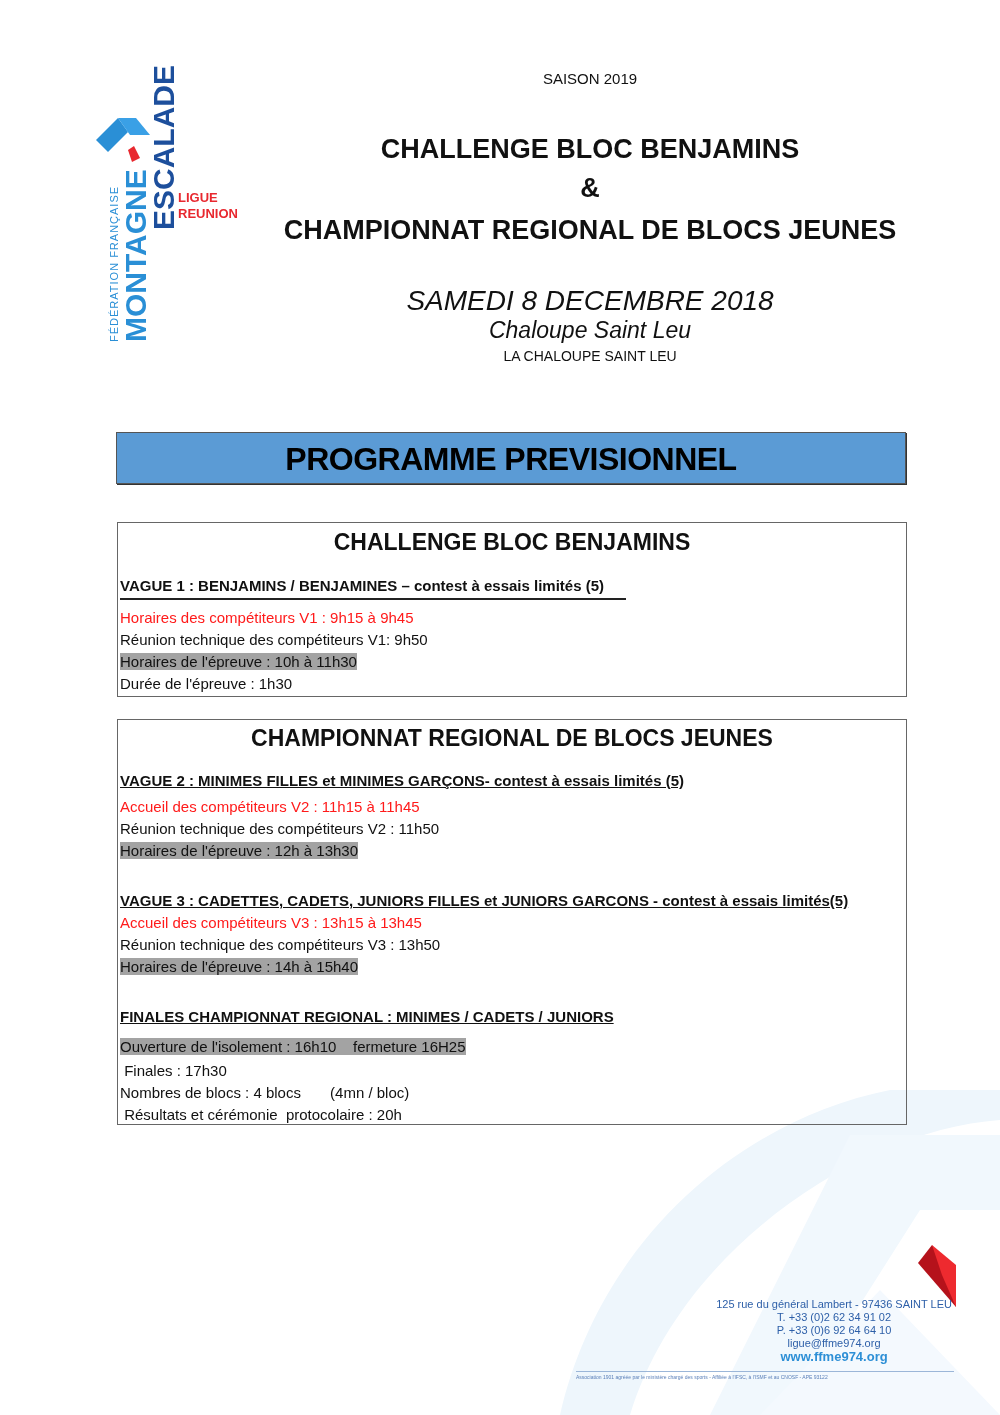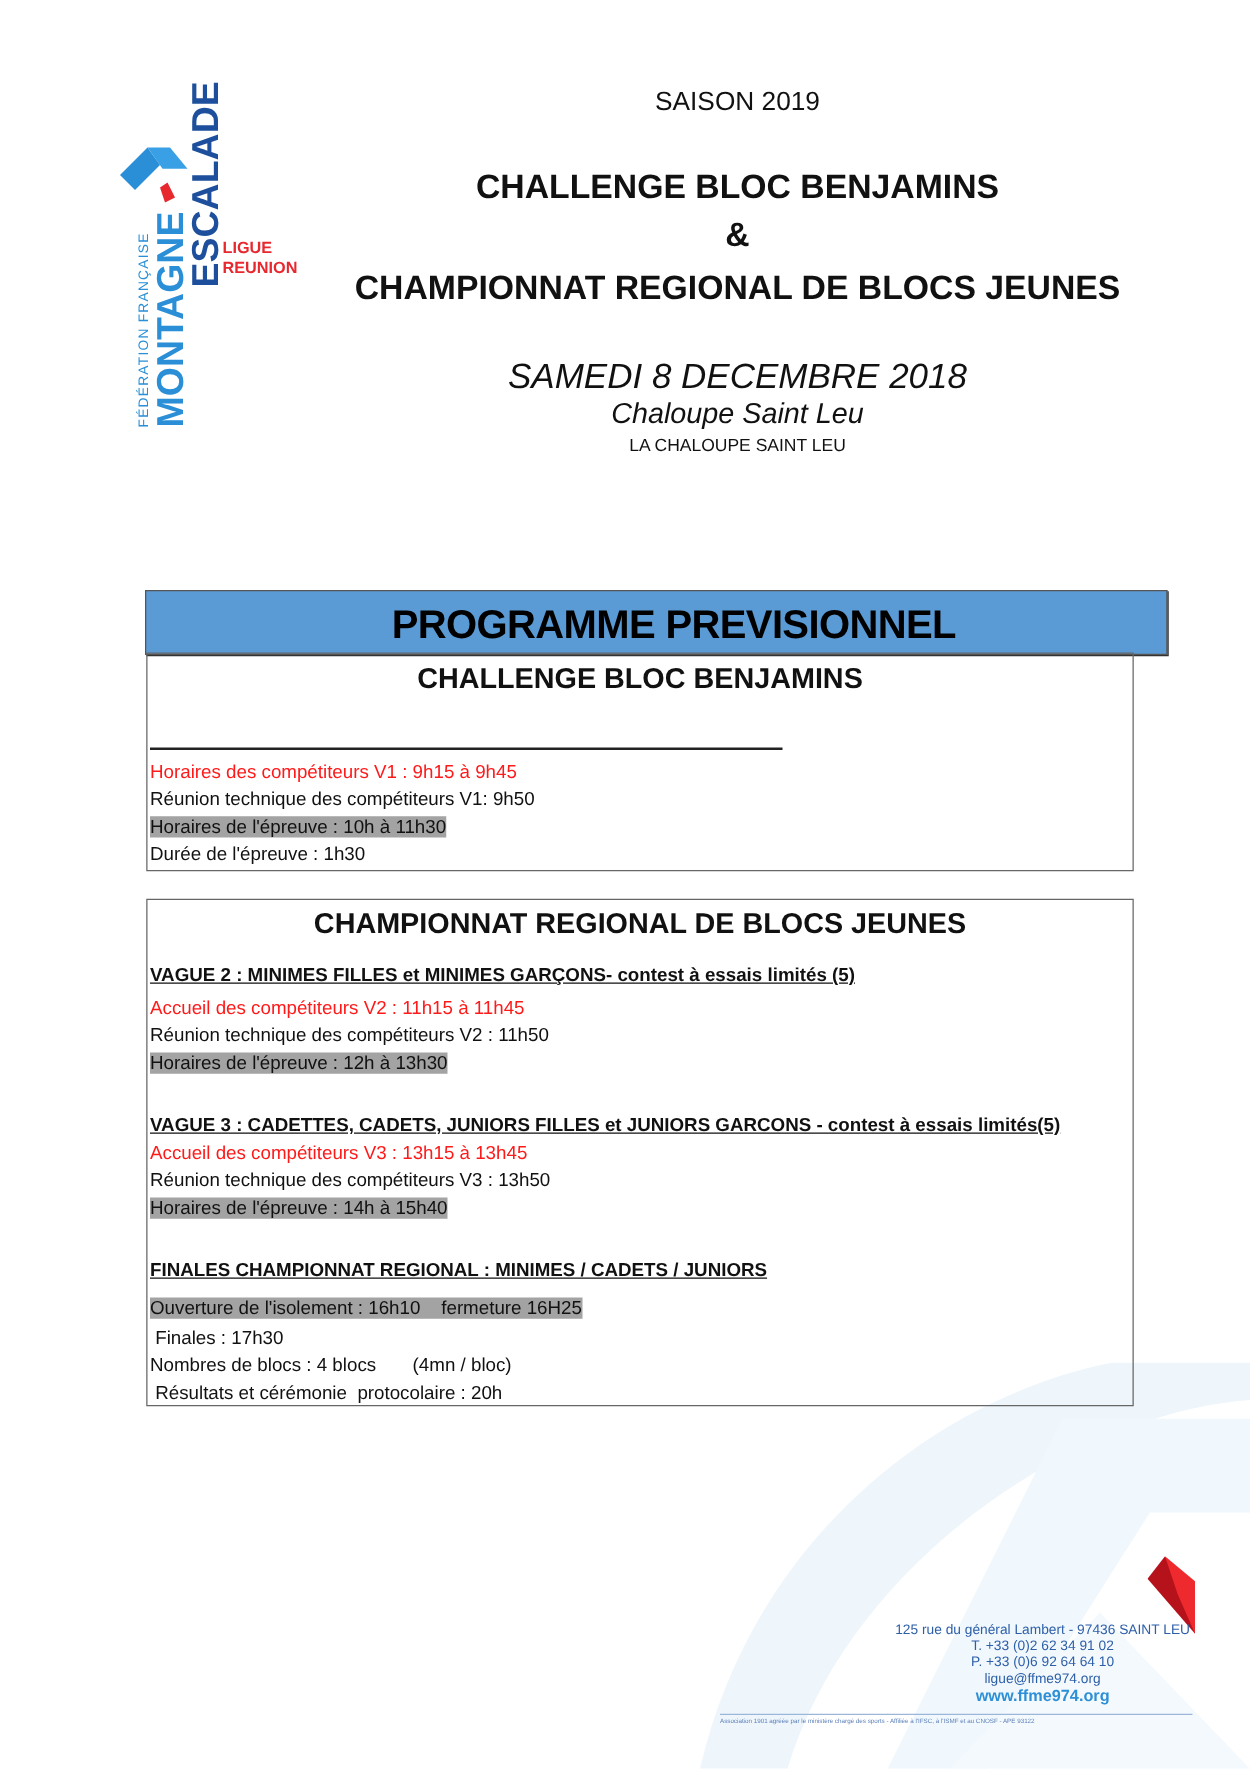--- a/index.html
+++ b/index.html
@@ -1,27 +1,27 @@
 <!DOCTYPE html>
 <html><head>
 <meta charset="utf-8">
 <style>
   html, body { margin:0; padding:0; }
   body { width:1000px; height:1415px; position:relative; background:#ffffff; overflow:hidden; font-family:"Liberation Sans", sans-serif; color:#111; }
   .wm { position:absolute; left:560px; top:1090px; width:440px; height:325px; pointer-events:none; }
   .logo { position:absolute; left:88px; top:40px; width:170px; height:320px; }
   .header { position:absolute; left:260px; top:60px; width:660px; text-align:center; }
-  .saison { position:absolute; top:10px; left:0; right:0; font-size:21px; }
+  .saison { position:absolute; top:10px; left:0; right:0; font-size:15px; }
   .t1 { position:absolute; top:74px; left:0; right:0; font-size:27px; font-weight:bold; }
   .amp { position:absolute; top:113px; left:0; right:0; font-size:27px; font-weight:bold; }
   .t2 { position:absolute; top:155px; left:0; right:0; font-size:27px; font-weight:bold; }
   .date { position:absolute; top:225px; left:0; right:0; font-size:28px; font-style:italic; }
   .place { position:absolute; top:257px; left:0; right:0; font-size:23px; font-style:italic; }
   .place2 { position:absolute; top:288px; left:0; right:0; font-size:14px; }
-  .banner { position:absolute; left:116px; top:472px; width:788px; height:50px; background:#5b9bd5; border:1px solid #555; box-shadow:1px 1px 0 #333; text-align:center; line-height:52px; font-size:32px; font-weight:bold; color:#000; letter-spacing:-0.5px;padding-left:28px; }
+  .banner { position:absolute; left:116px; top:432px; width:788px; height:50px; background:#5b9bd5; border:1px solid #555; box-shadow:1px 1px 0 #333; text-align:center; line-height:52px; font-size:32px; font-weight:bold; color:#000; letter-spacing:-0.5px; }
   .box { position:absolute; left:117px; width:788px; border:1px solid #666; background:transparent; }
   .box1 { top:522px; height:173px; }
   .box2 { top:719px; height:404px; }
   .box h2 { margin:0; text-align:center; font-size:23px; font-weight:bold; position:absolute; left:0; right:0; }
   .line { position:absolute; left:2px; font-size:15px; white-space:nowrap; }
   .ul { font-weight:bold; text-decoration:underline; }
   .red { color:#ff1a1a; }
   .hl { background:#a3a3a3; }
   .rule { position:absolute; left:2px; width:506px; top:75px; border-top:2px solid #222; }
   .footer { position:absolute; right:48px; top:1298px; text-align:center; font-size:11px; color:#2d5fa8; line-height:13px; }
@@ -58,20 +58,21 @@
   <div class="t2">CHAMPIONNAT REGIONAL DE BLOCS JEUNES</div>
   <div class="date">SAMEDI 8 DECEMBRE 2018</div>
   <div class="place">Chaloupe Saint Leu</div>
   <div class="place2">LA CHALOUPE SAINT LEU</div>
 </div>
 
 <div class="banner">PROGRAMME PREVISIONNEL</div>
 
 <div class="box box1">
   <h2 style="top:6px">CHALLENGE BLOC BENJAMINS</h2>
+  <div class="line" style="top:54px;font-weight:bold">VAGUE 1 : BENJAMINS / BENJAMINES – contest à essais limités (5)</div>
   <div class="rule"></div>
   <div class="line red" style="top:86px">Horaires des compétiteurs  V1 : 9h15 à 9h45</div>
   <div class="line" style="top:108px">Réunion technique des compétiteurs V1: 9h50</div>
   <div class="line hl" style="top:130px">Horaires de l'épreuve : 10h à 11h30</div>
   <div class="line" style="top:152px">Durée de l'épreuve : 1h30</div>
 </div>
 
 <div class="box box2">
   <h2 style="top:5px">CHAMPIONNAT REGIONAL DE BLOCS JEUNES</h2>
   <div class="line ul" style="top:52px">VAGUE 2 : MINIMES FILLES  et MINIMES GARÇONS- contest à essais limités (5)</div>

